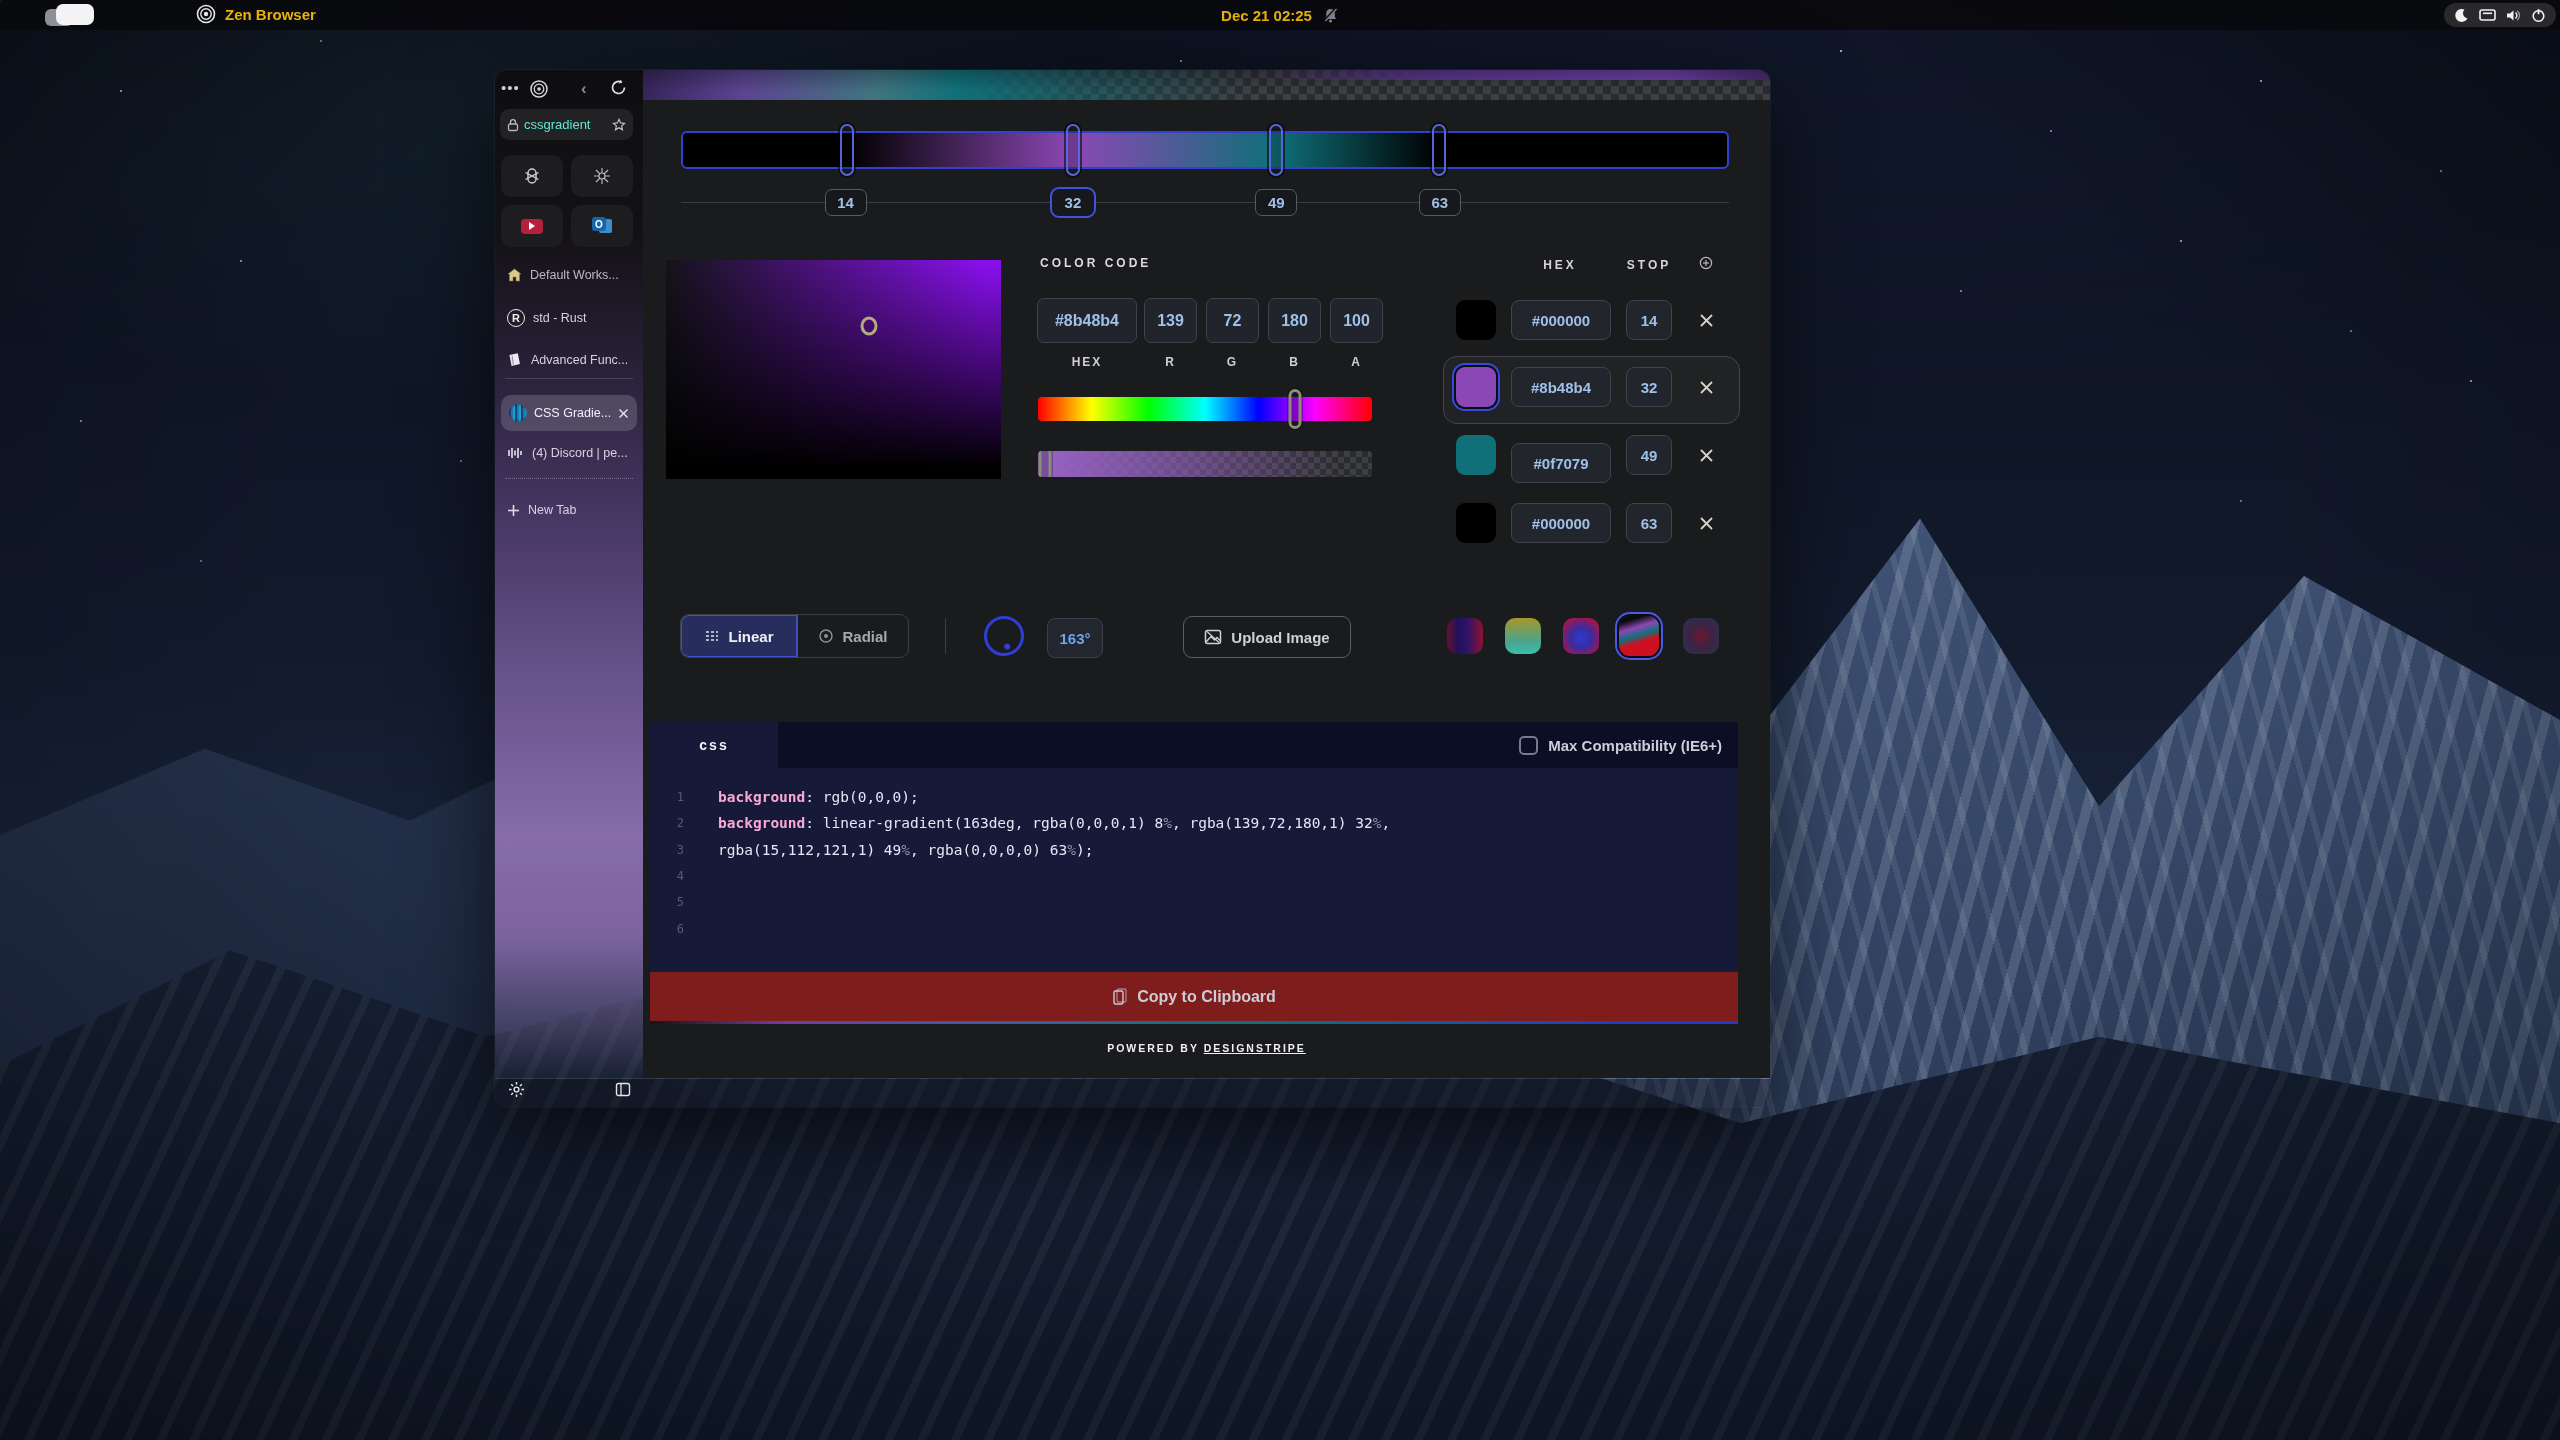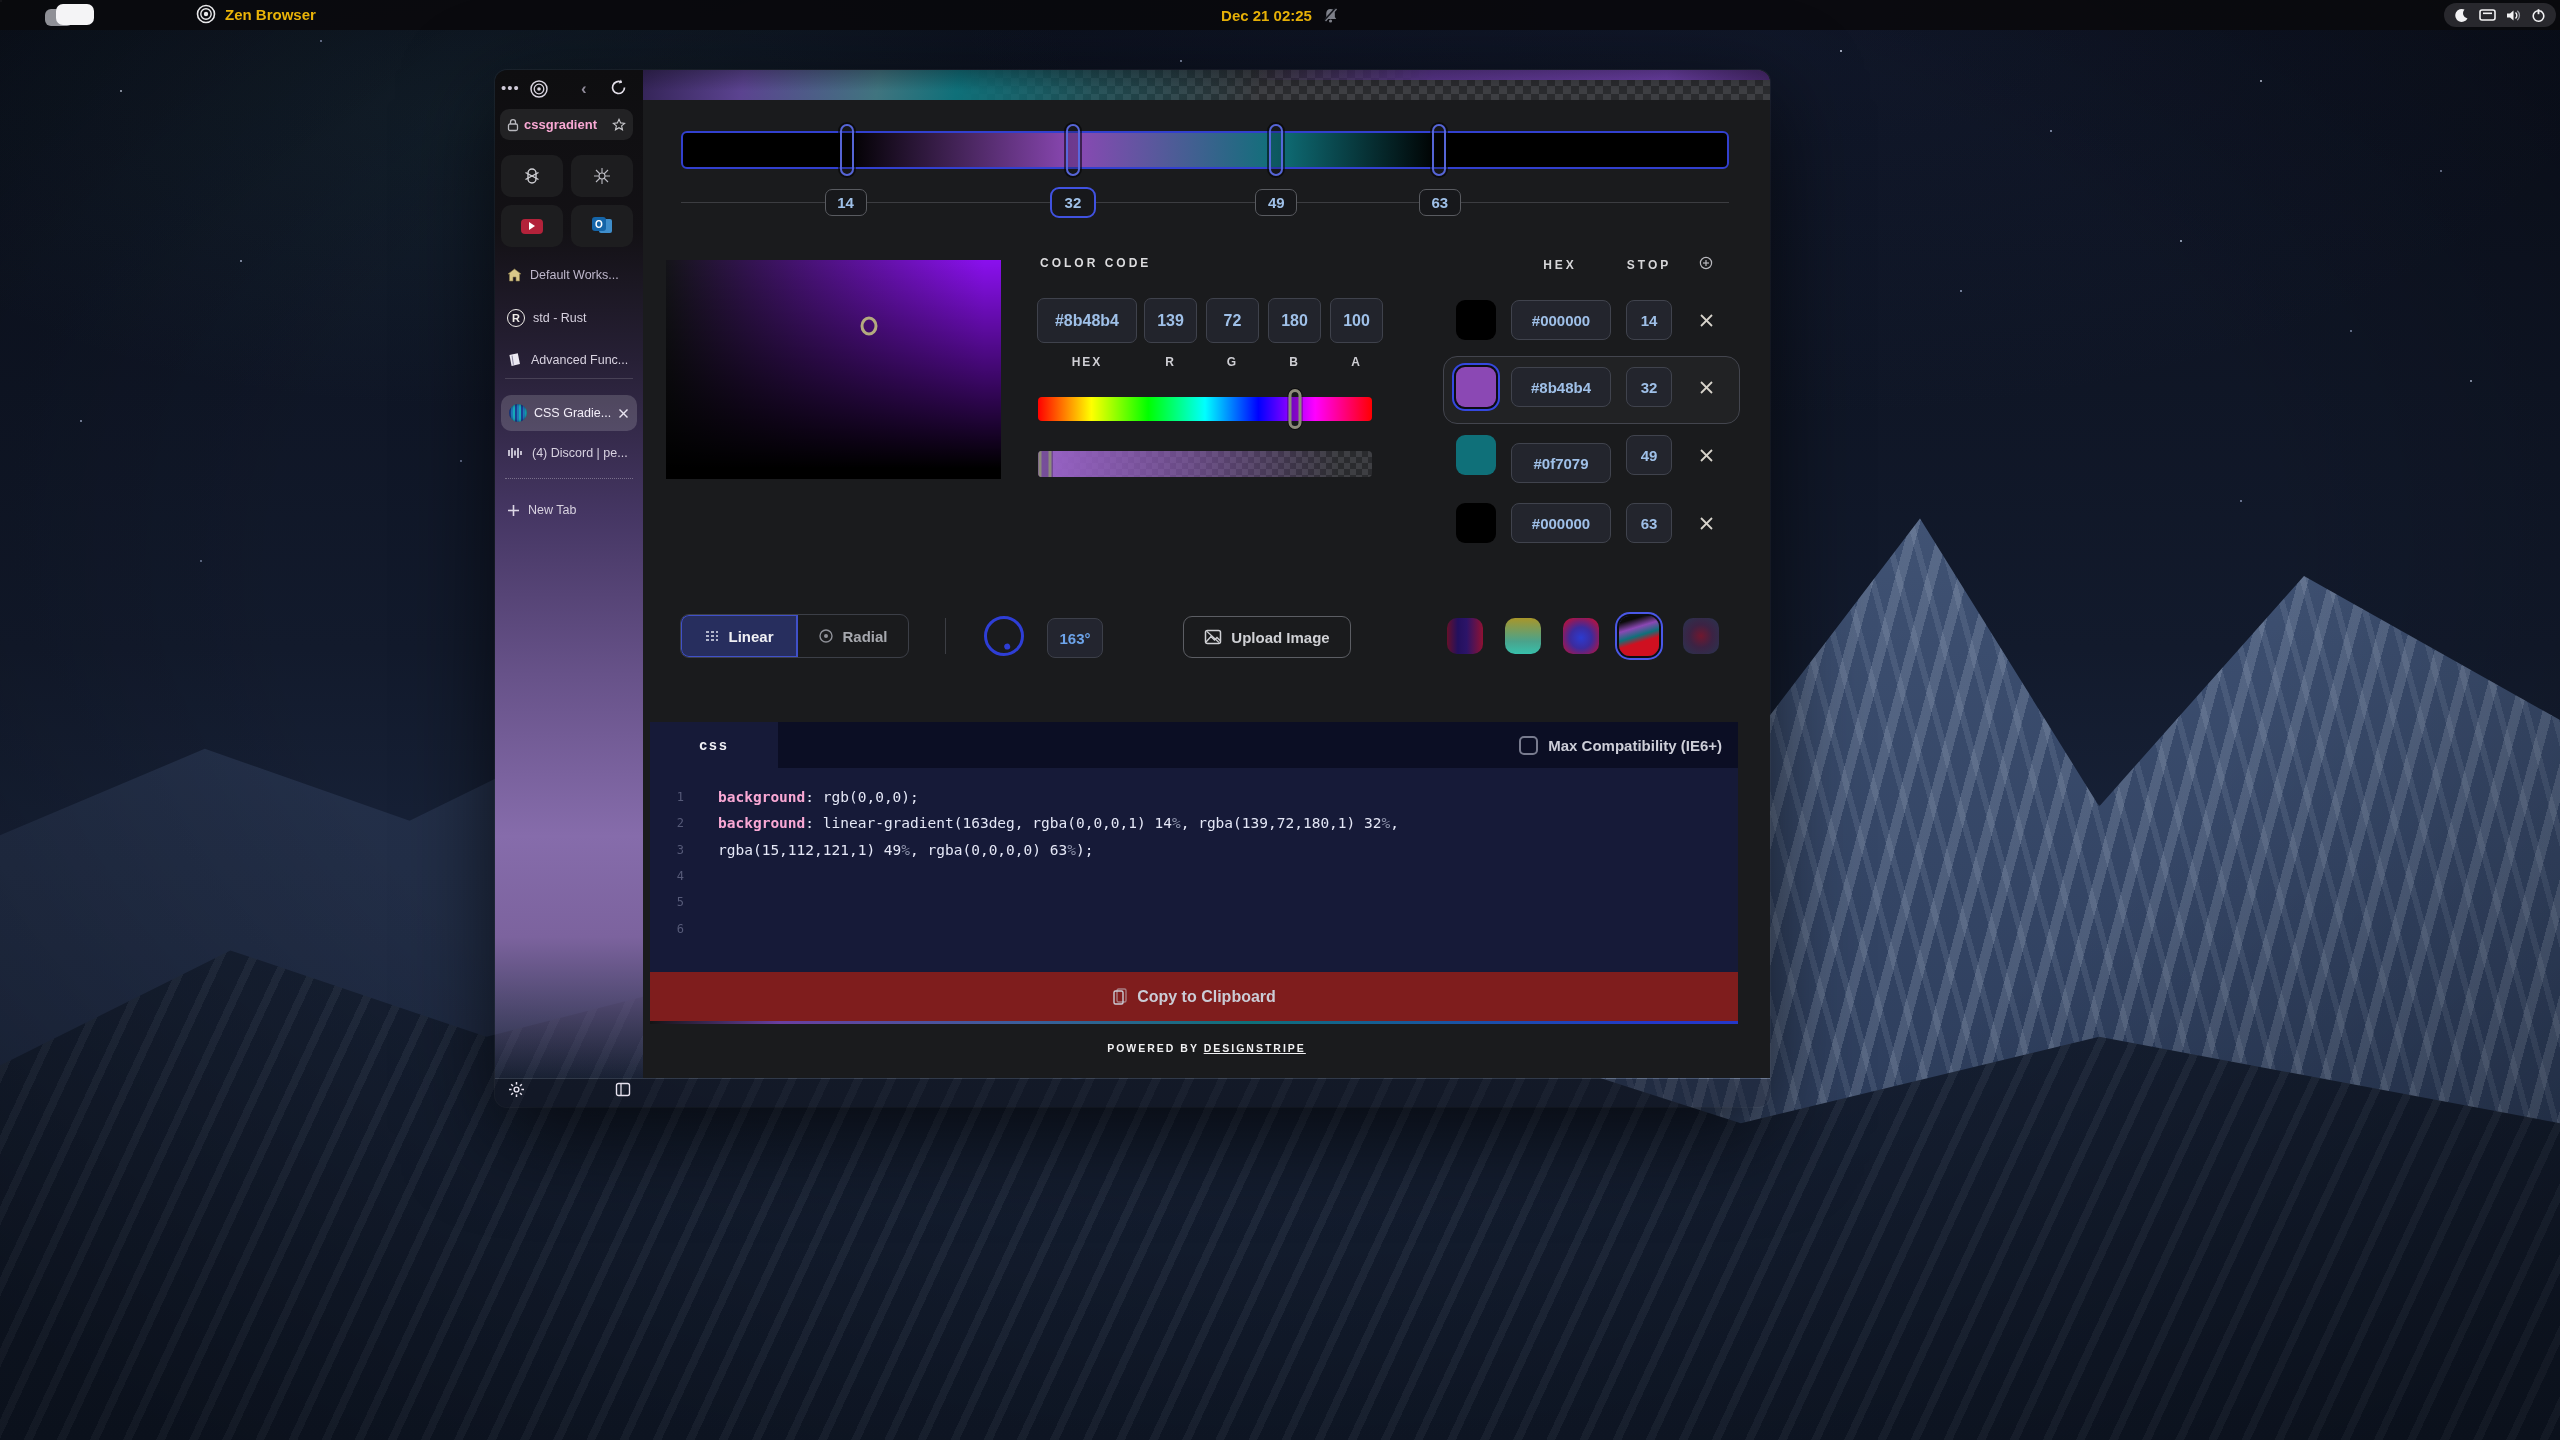--- a/index.html
+++ b/index.html
@@ -70,21 +70,21 @@
       #86 0 0%, #86 0 0%) ; }
   #sidebar { background:linear-gradient(180deg, #0e0e10 0%, #131115 16%, #272036 29%, #453663 44%, #675289 60%,
       #866cab 76%, #7c639e 86%, rgba(92,82,122,0.55) 95%, rgba(40,46,66,0.25) 100%); }
   .sb-toolbar { position:absolute; left:0; top:8px; width:148px; height:24px; color:#d9d4e0; }
   .sb-dots { position:absolute; left:6px; top:1px; font-size:15px; letter-spacing:1px; color:#cfcad8; }
   .sb-logo { position:absolute; left:34px; top:1px; }
   .sb-back { position:absolute; left:86px; top:1px; color:#8f8a99; font-size:17px; font-weight:bold; }
   .sb-reload { position:absolute; left:114px; top:0; }
   .urlbar { position:absolute; left:5px; top:39px; width:133px; height:31px; border-radius:9px; background:#222224;
     display:flex; align-items:center; padding:0 7px; gap:5px; color:#c9c9cd; font-size:13px; }
-  .url-text { flex:1; white-space:nowrap; overflow:hidden; color:#f9a8d4;font-weight:bold; }
+  .url-text { flex:1; white-space:nowrap; overflow:hidden; color:#5eead4; }
   .tile { position:absolute; width:62px; height:42px; border-radius:10px; background:#1d1d1f;
     display:flex; align-items:center; justify-content:center; }
   .yt-badge { width:22px; height:15px; background:#b3223a; border-radius:4px; display:flex; align-items:center; justify-content:center; }
   .yt-tri { width:0; height:0; border-left:6px solid #fff; border-top:4px solid transparent; border-bottom:4px solid transparent; }
   .ol-wrap { position:relative; width:20px; height:18px; }
   .ol-back { position:absolute; right:0; top:2px; width:13px; height:14px; background:#3f8ecb; border-radius:2px; }
   .ol-front { position:absolute; left:0; top:0; width:14px; height:14px; background:#1565a8; border-radius:3px;
     color:#fff; font-size:10px; font-weight:bold; display:flex; align-items:center; justify-content:center; }
   .sb-row { position:absolute; left:6px; width:136px; height:24px; display:flex; align-items:center; gap:8px;
     color:#d8d2e0; font-size:12.5px; padding:0 6px; white-space:nowrap; overflow:hidden; }
@@ -517,21 +517,21 @@
           <span>Max Compatibility (IE6+)</span>
         </div>
       </div>
       <div id="code-area">
           <div class="code-line">
             <span class="ln">1</span>
             <span class="ct"><span class="kw">background</span><span>: rgb(0,0,0);</span></span>
           </div>
           <div class="code-line">
             <span class="ln">2</span>
-            <span class="ct"><span class="kw">background</span><span>: linear-gradient(163deg, rgba(0,0,0,1) 14</span><span class="dim">%</span><span>, rgba(139,72,180,1) 32</span><span class="dim">%</span><span>,</span></span>
+            <span class="ct"><span class="kw">background</span><span>: linear-gradient(163deg, rgba(0,0,0,1) 8</span><span class="dim">%</span><span>, rgba(139,72,180,1) 32</span><span class="dim">%</span><span>,</span></span>
           </div>
           <div class="code-line">
             <span class="ln">3</span>
             <span class="ct"><span>rgba(15,112,121,1) 49</span><span class="dim">%</span><span>, rgba(0,0,0,0) 63</span><span class="dim">%</span><span>);</span></span>
           </div>
           <div class="code-line">
             <span class="ln">4</span>
             <span class="ct"></span>
           </div>
           <div class="code-line">

